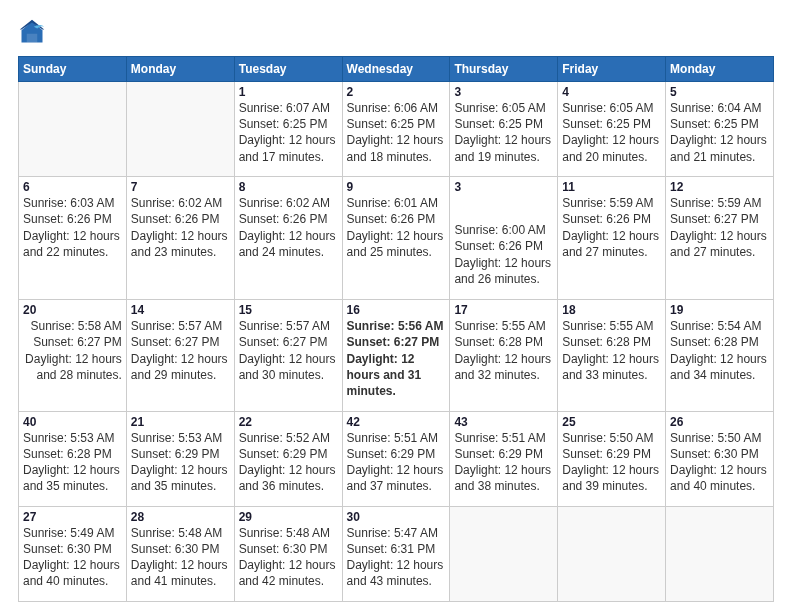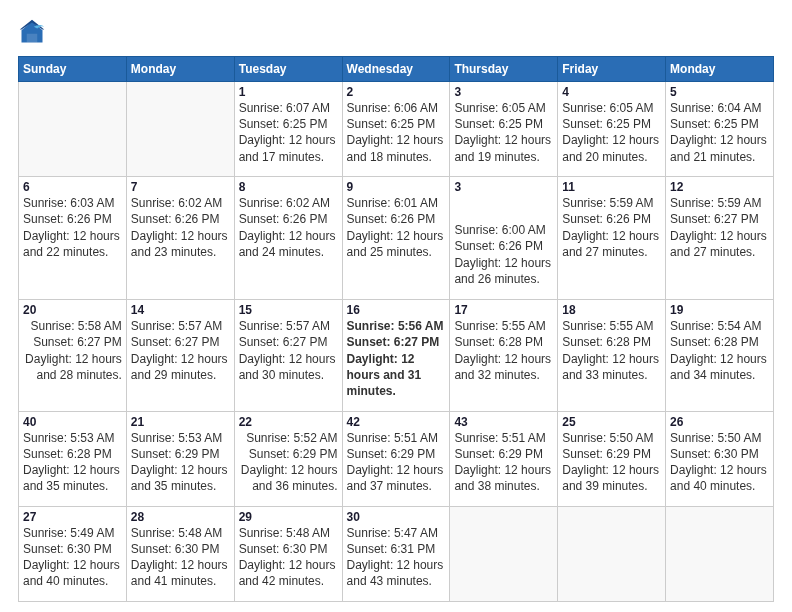--- a/index.html
+++ b/index.html
@@ -266,21 +266,21 @@
 Daylight: 12 hours and 35 minutes.</div>
           </td>
           <td>
             <span class="day-num">21</span>
             <div class="day-info" style="white-space: pre-line;">Sunrise: 5:53 AM
 Sunset: 6:29 PM
 Daylight: 12 hours and 35 minutes.</div>
           </td>
           <td>
             <span class="day-num">22</span>
-            <div class="day-info" style="white-space: pre-line; text-align: right;">Sunrise: 5:52 AM
+            <div class="day-info" style="white-space: pre-line;">Sunrise: 5:52 AM
 Sunset: 6:29 PM
 Daylight: 12 hours and 36 minutes.</div>
           </td>
           <td>
             <span class="day-num">42</span>
             <div class="day-info" style="white-space: pre-line;">Sunrise: 5:51 AM
 Sunset: 6:29 PM
 Daylight: 12 hours and 37 minutes.</div>
           </td>
           <td>

